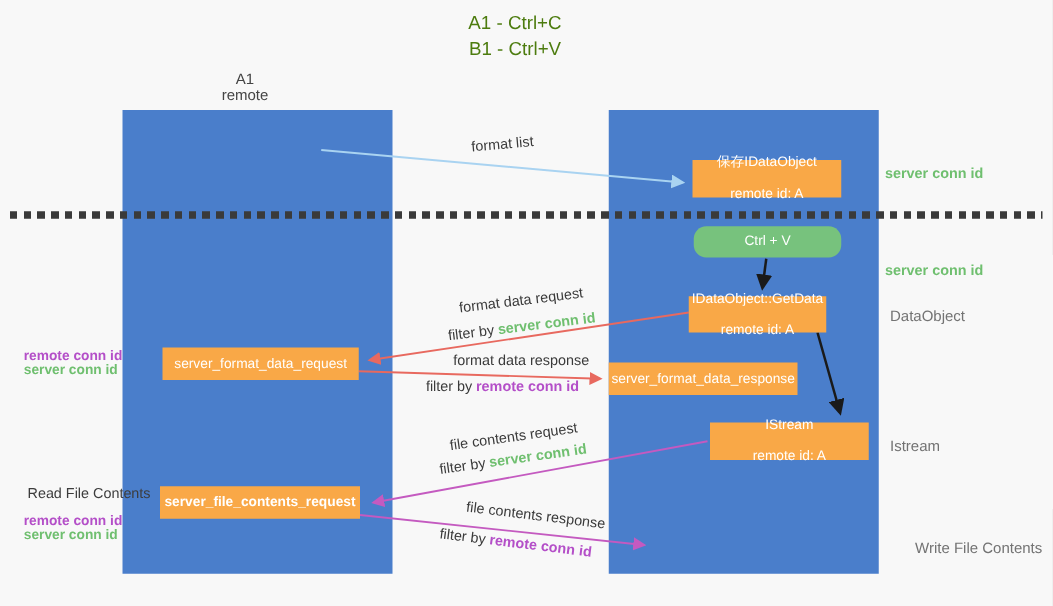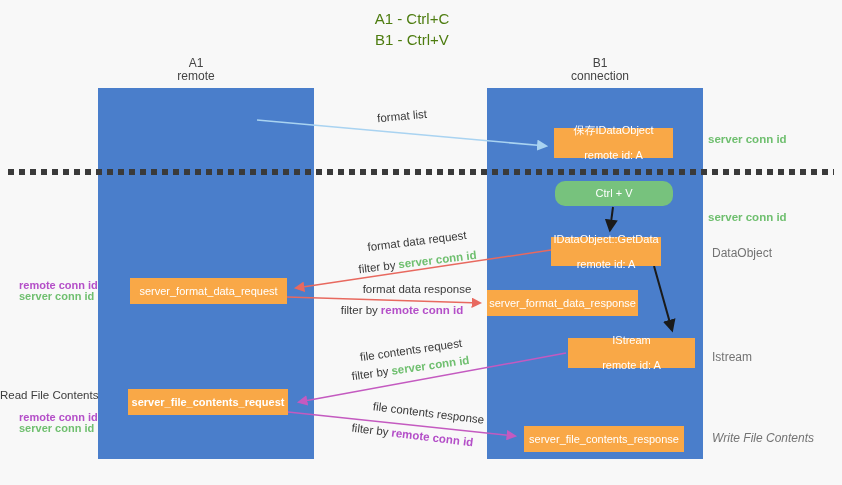--- a/index.html
+++ b/index.html
@@ -41,24 +41,20 @@
 <div class="canvas">
 
   <div class="title">
     <div>A1 - Ctrl+C</div>
     <div>B1 - Ctrl+V</div>
   </div>
 
   <div class="lane-header a">
     <div>A1</div>
     <div>remote</div>
-  </div>
-  <div class="lane-header b">
-    <div>B1</div>
-    <div>connection</div>
   </div>
 
   <div class="lane left"></div>
   <div class="lane right"></div>
 
   <div class="divider"></div>
 
   <svg class="arrows" width="842" height="485" viewBox="0 0 842 485">
     <defs>
       <marker id="ah-blue" viewBox="0 0 10 10" refX="8" refY="5" markerWidth="7" markerHeight="7" orient="auto">
@@ -108,23 +104,20 @@
 
   <div class="box orange" style="left:568px;top:338px;width:127px;height:30px;">
     <div>IStream</div>
     <div>remote id: A</div>
   </div>
 
   <div class="box orange" style="left:128px;top:389px;width:160px;height:26px;font-weight:bold;">
     <div>server_file_contents_request</div>
   </div>
 
-  <div class="box orange" style="left:524px;top:426px;width:160px;height:26px;">
-    <div>server_file_contents_response</div>
-  </div>
 
   <div class="flow-label" style="left:352px;top:110px;width:100px;transform:rotate(-5deg);">format list</div>
 
   <div class="flow-label" style="left:357px;top:235px;width:120px;transform:rotate(-7deg);">format data request</div>
   <div class="flow-label" style="left:350px;top:256px;width:135px;transform:rotate(-7deg);">
     <span class="fb">filter by</span><span class="conn-green">server conn id</span>
   </div>
 
   <div class="flow-label" style="left:357px;top:283px;width:120px;">format data response</div>
   <div class="flow-label" style="left:337px;top:304px;width:130px;">
@@ -138,25 +131,25 @@
 
   <div class="flow-label" style="left:366px;top:407px;width:125px;transform:rotate(7deg);">file contents response</div>
   <div class="flow-label" style="left:345px;top:429px;width:135px;transform:rotate(7deg);">
     <span class="fb">filter by</span><span class="conn-purple">remote conn id</span>
   </div>
 
   <div class="side-label conn-green" style="left:708px;top:133px;font-size:11.5px;">server conn id</div>
   <div class="side-label conn-green" style="left:708px;top:211px;font-size:11.5px;">server conn id</div>
   <div class="side-label" style="left:712px;top:246px;">DataObject</div>
   <div class="side-label" style="left:712px;top:350px;">Istream</div>
-  <div class="side-label" style="left:712px;top:431px;font-style:italic;">Write File Contents</div>
+  <div class="side-label" style="left:732px;top:431px;">Write File Contents</div>
 
   <div class="left-pair" style="top:280px;">
     <div class="conn-purple">remote conn id</div>
     <div class="conn-green">server conn id</div>
   </div>
-  <div class="side-label" style="left:0;top:389px;font-size:11.5px;color:#3c3c3c;">Read File Contents</div>
+  <div class="side-label" style="left:22px;top:389px;font-size:11.5px;color:#3c3c3c;">Read File Contents</div>
   <div class="left-pair" style="top:412px;">
     <div class="conn-purple">remote conn id</div>
     <div class="conn-green">server conn id</div>
   </div>
 
 </div>
 
 </body></html>

